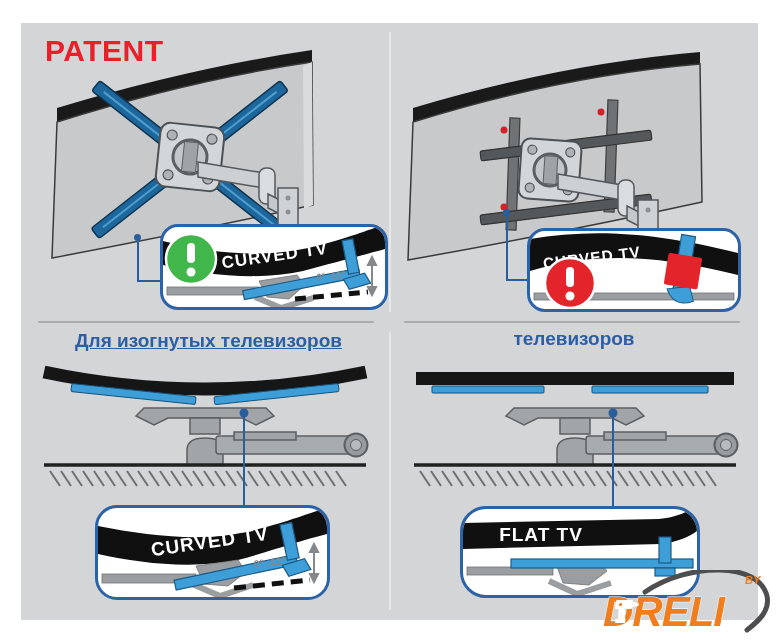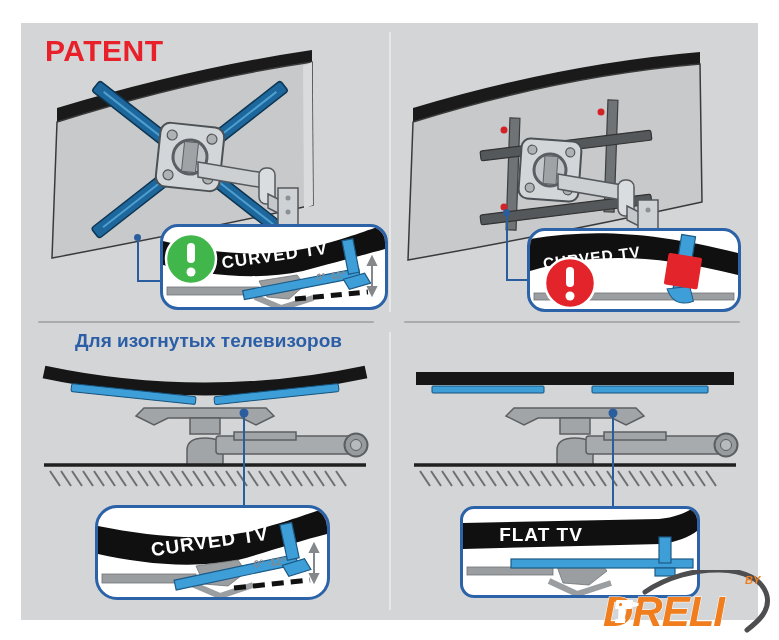--- a/index.html
+++ b/index.html
@@ -6,30 +6,30 @@
   body{
     width:779px;height:640px;position:relative;background:#ffffff;
     font-family:"Liberation Sans", sans-serif;overflow:hidden;
   }
   .abs{position:absolute;}
   #canvas{left:21px;top:23px;width:737px;height:597px;background:#d4d5d6;}
   .vdiv{width:2px;background:#e6e7e8;}
   .hdiv{height:2px;background:#aaabad;border-radius:2px;}
   #patent{left:45px;top:34px;font-size:30px;font-weight:bold;color:#e8202a;letter-spacing:.5px;}
   .heading{color:#2b5ea6;font-weight:bold;font-size:19px;text-align:center;line-height:22px;}
-  #heading-curved{left:21px;top:330px;width:375px;}
+  #heading-curved{left:21px;top:330px;width:375px;text-decoration:underline;}
   #heading-flat{left:390px;top:328px;width:368px;}
   .badge-card{
     background:#ffffff;border:3px solid #2b62a8;border-radius:18px;
     overflow:hidden;box-sizing:border-box;
   }
   #badge-tl{left:160px;top:224px;width:228px;height:86px;}
   #badge-tr{left:527px;top:228px;width:214px;height:84px;}
   #badge-bl{left:95px;top:505px;width:235px;height:95px;border-radius:22px;}
-  #badge-br{left:460px;top:506px;width:240px;height:92px;border-radius:14px;}
+  #badge-br{left:460px;top:506px;width:240px;height:92px;border-radius:26px;}
   .conn{background:#2a5d9e;}
   .conn-dot{background:#2a5d9e;border-radius:50%;}
   svg{display:block;}
   .banner-text{fill:#ffffff;font-weight:bold;letter-spacing:1px;}
   .angle-text{fill:#85888b;font-weight:bold;}
   #logo{left:597px;top:570px;width:180px;height:68px;z-index:30;}
 </style>
 </head>
 <body>
 
@@ -253,20 +253,21 @@
     <text class="angle-text" x="172" y="58" font-size="10.5" text-anchor="middle" transform="rotate(-6 172 55)">0° -12°</text>
     <g stroke="#85888b" stroke-width="2" fill="#85888b">
       <line x1="216" y1="42" x2="216" y2="68"></line>
       <polygon points="216,36 212,44 220,44"></polygon>
       <polygon points="216,74 212,66 220,66"></polygon>
     </g>
   </svg>
 </div>
 
 <div id="heading-flat" class="abs heading">
+  <div>телевизоров</div>
 </div>
 
 <svg class="abs" style="left:408px;top:362px;" width="334" height="138" viewBox="0 0 334 138">
   <rect x="8" y="10" width="318" height="13" fill="#161616"></rect>
   <g fill="#3e9ed8" stroke="#14537e" stroke-width="1">
     <rect x="24" y="24" width="112" height="7" rx="1"></rect>
     <rect x="184" y="24" width="116" height="7" rx="1"></rect>
   </g>
   <g fill="#a2a5a8" stroke="#5c5f62" stroke-width="1.5">
     <path d="M106,46 L228,46 L236,54 L218,63 L204,56 L130,56 L116,63 L98,54 Z"></path>

